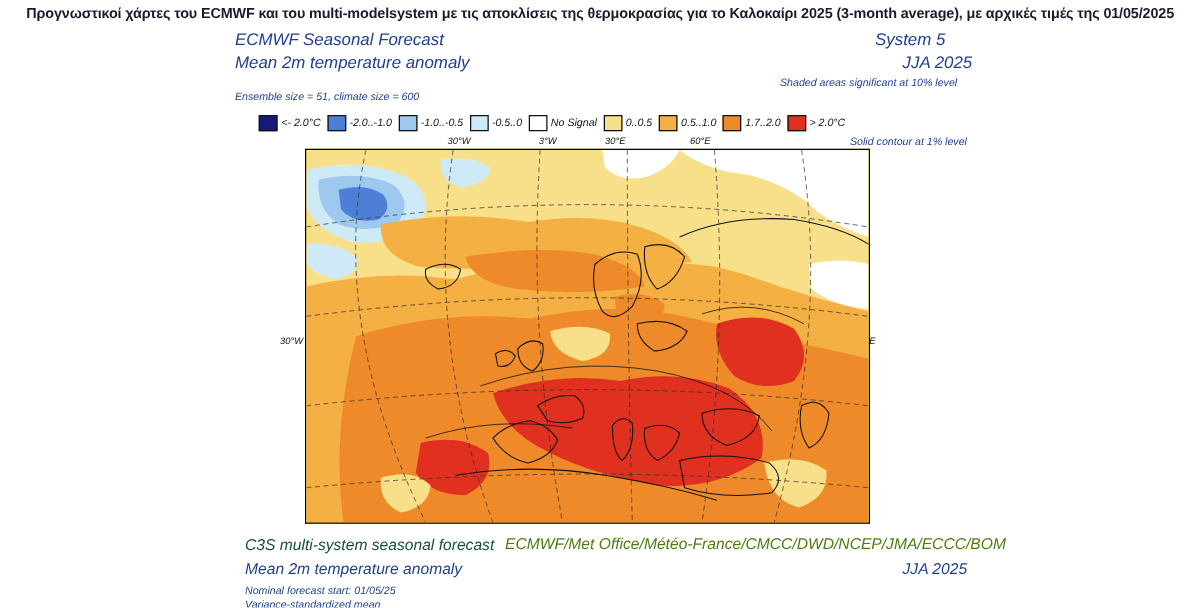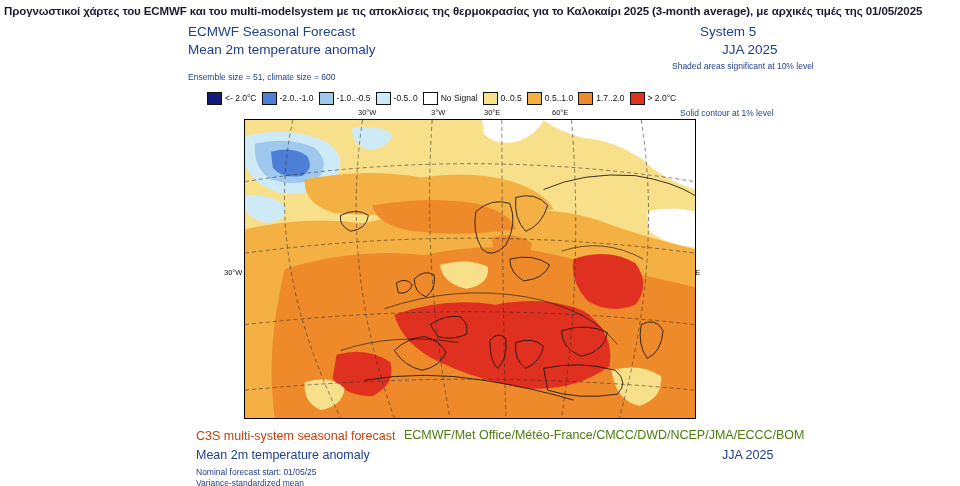--- a/index.html
+++ b/index.html
@@ -17,51 +17,52 @@
 
   
   #headline {
     position: absolute;
     top: 0;
     left: 0;
     width: 852px;
     height: 22px;
     display: flex;
     align-items: center;
-    padding-left: 4px;
+    padding-left: 21px;
     box-sizing: border-box;
     font-size: 11.5px;
     font-weight: bold;
     color: #1a1a2e;
     white-space: nowrap;
     letter-spacing: -0.1px;
   }
 
   
   #figure {
     position: absolute;
     top: 22px;
     left: 0;
     width: 960px;
     height: 464px;
     background: #ffffff;
+    font-style: italic;
   }
 
   
   .title-row {
     position: absolute;
     color: #1f3f8f;
   }
   #t-left1 { left: 188px; top: 2px; font-size: 13.5px; }
   #t-right1 { left: 700px; top: 2px; font-size: 13.5px; }
   #t-left2 { left: 188px; top: 20px; font-size: 13.5px; }
   #t-right2 { left: 722px; top: 20px; font-size: 13.5px; }
   #t-left3 { left: 188px; top: 39px; font-size: 8.5px; }
   #t-left4 { left: 188px; top: 50px; font-size: 8.5px; text-align: right; }
-  #t-right3 { left: 624px; top: 39px; font-size: 8.5px; margin-left: 48px; }
+  #t-right3 { left: 624px; top: 39px; font-size: 8.5px; }
   #t-right4 { left: 680px; top: 50px; font-size: 8.5px; margin-top: 36px; }
 
   
   #legend {
     position: absolute;
     top: 68px;
     left: 207px;
     display: flex;
     align-items: center;
     height: 16px;
@@ -104,21 +105,21 @@
   }
 
   
   .axlabel {
     position: absolute;
     font-size: 7.5px;
     color: #111;
   }
 
   
-  #b-left1 { position: absolute; left: 196px; top: 407px; font-size: 12.5px; color: #c2410c; }
+  #b-left1 { position: absolute; left: 196px; top: 407px; font-size: 12.5px; color: #14532d; }
   #b-center1 { position: absolute; left: 404px; top: 406px; font-size: 12.5px; color: #4d7c0f; }
   #b-left2 { position: absolute; left: 196px; top: 426px; font-size: 12.5px; color: #1f3f8f; }
   #b-right2 { position: absolute; left: 722px; top: 426px; font-size: 12.5px; color: #1f3f8f; }
   #b-left3 { position: absolute; left: 196px; top: 445px; font-size: 8.5px; color: #1f3f8f; }
   #b-left4 { position: absolute; left: 196px; top: 456px; font-size: 8.5px; color: #1f3f8f; }
 </style>
 </head>
 <body>
 
 <div id="headline">Προγνωστικοί χάρτες του ECMWF και του multi-modelsystem με τις αποκλίσεις της θερμοκρασίας για το Καλοκαίρι 2025 (3-month average), με αρχικές τιμές της 01/05/2025</div>

